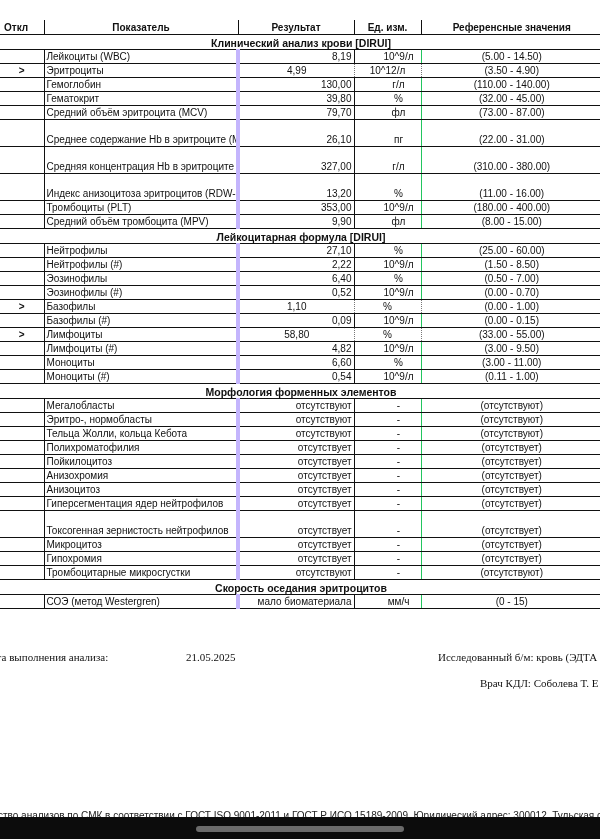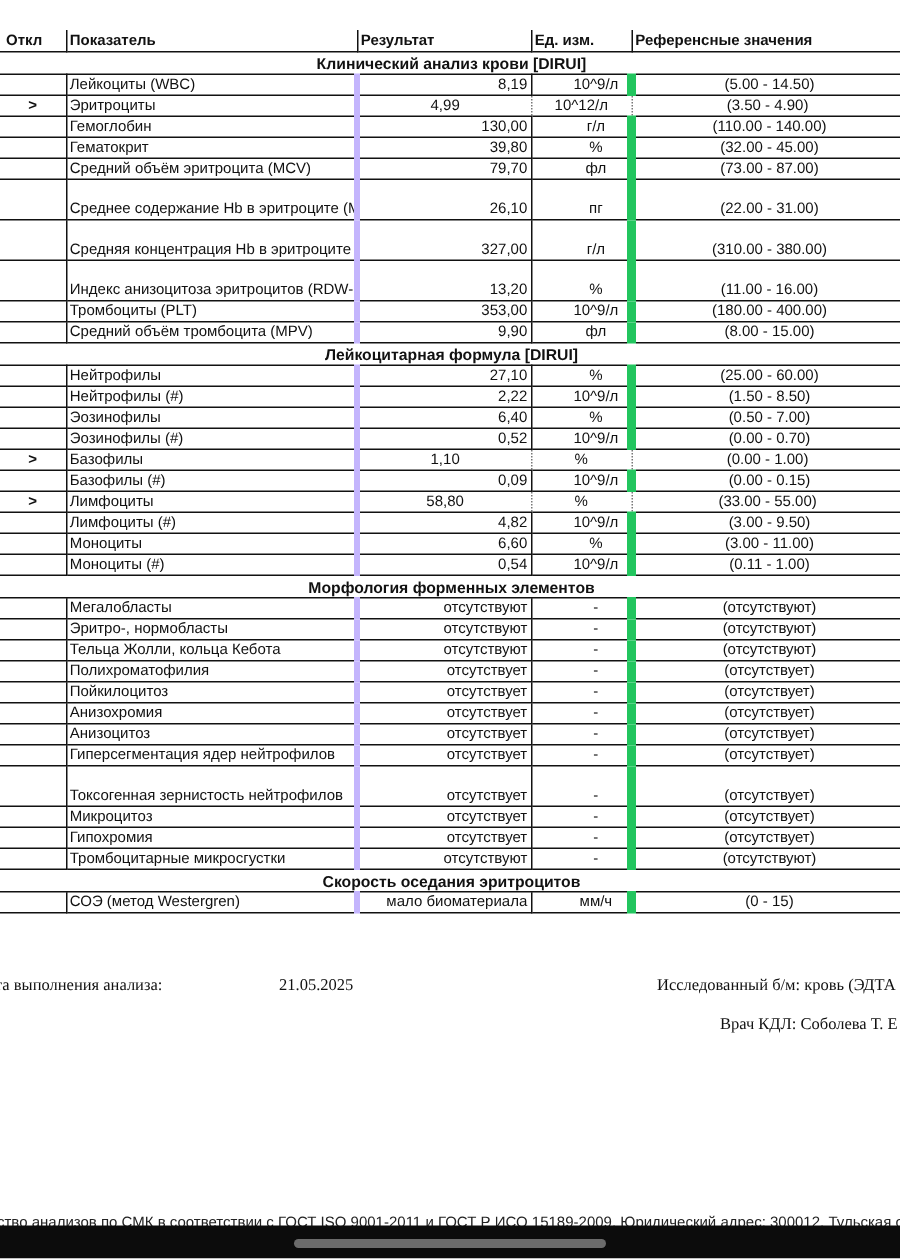--- a/index.html
+++ b/index.html
@@ -17,41 +17,41 @@
     table.results col.c-otkl { width: 44px; }
     table.results col.c-name { width: 194px; }
     table.results col.c-res { width: 116px; }
     table.results col.c-unit { width: 67px; }
     table.results col.c-ref { width: 181px; }
     table.results td, table.results th {
       padding: 0 2px; vertical-align: bottom; overflow: hidden; white-space: nowrap;
       border-bottom: 1px solid #111;
     }
     table.results th {
-      font-weight: bold; text-align: left; height: 14px; border-bottom: 1.5px solid #111;
+      font-weight: bold; text-align: center; height: 14px; border-bottom: 1.5px solid #111;
     }
     table.results th.h-otkl { text-align: left; padding-left: 4px; border-right: 1px solid #111; }
     table.results th.h-name { border-right: 1px solid #111; }
     table.results th.h-res { border-right: 1px solid #111; }
     table.results th.h-unit { border-right: 1px solid #111; margin-top: 32px; }
     tr.section td {
       font-weight: bold; text-align: center; font-size: 10.5px; height: 14px;
       border-bottom: 1px solid #111;
     }
     tr.row td { height: 13px; }
     tr.row.tall td { height: 26px; }
     td.otkl { text-align: center; font-weight: bold; border-right: 1px solid #111; }
     td.name { text-align: left; border-right: 4px solid #c4b5fd; white-space: normal; }
     td.res { text-align: center; border-right: 1px dotted #777; }
     td.unit { text-align: center; border-right: 1px dotted #777; }
     td.ref { text-align: center; }
     tr.row.bold td.name, tr.row.bold td.res { font-weight: normal; }
     tr.row.bold td.res, tr.row.bold td.unit { border-right-style: dotted; }
     tr.row:not(.bold) td.res { border-right: 1px solid #111; text-align: right; }
-    tr.row:not(.bold) td.unit { border-right: 6px solid #22c55e; padding-left: 24px; }
+    tr.row:not(.bold) td.unit { border-right: 1px solid #22c55e; padding-left: 24px; }
 
     .footer-info {
       position: absolute; font-family: "Liberation Serif", serif; font-size: 11px; color: #111;
       white-space: nowrap;
     }
     .fi-date-label { left: -8px; top: 651px; }
     .fi-date-value { left: 157px; top: 651px; margin-left: 29px; }
     .fi-material { left: 438px; top: 651px; }
     .fi-doctor { left: 480px; top: 677px; }
     .fi-legal {

